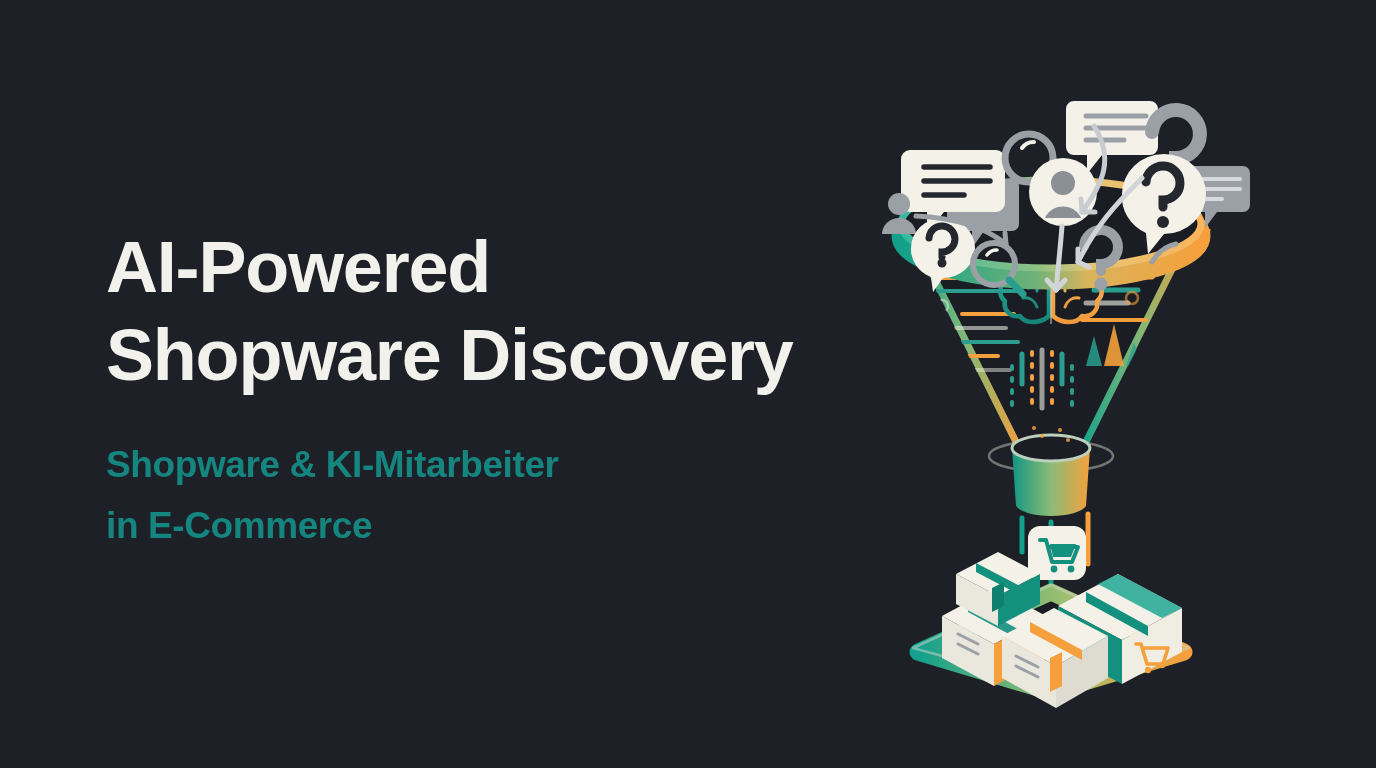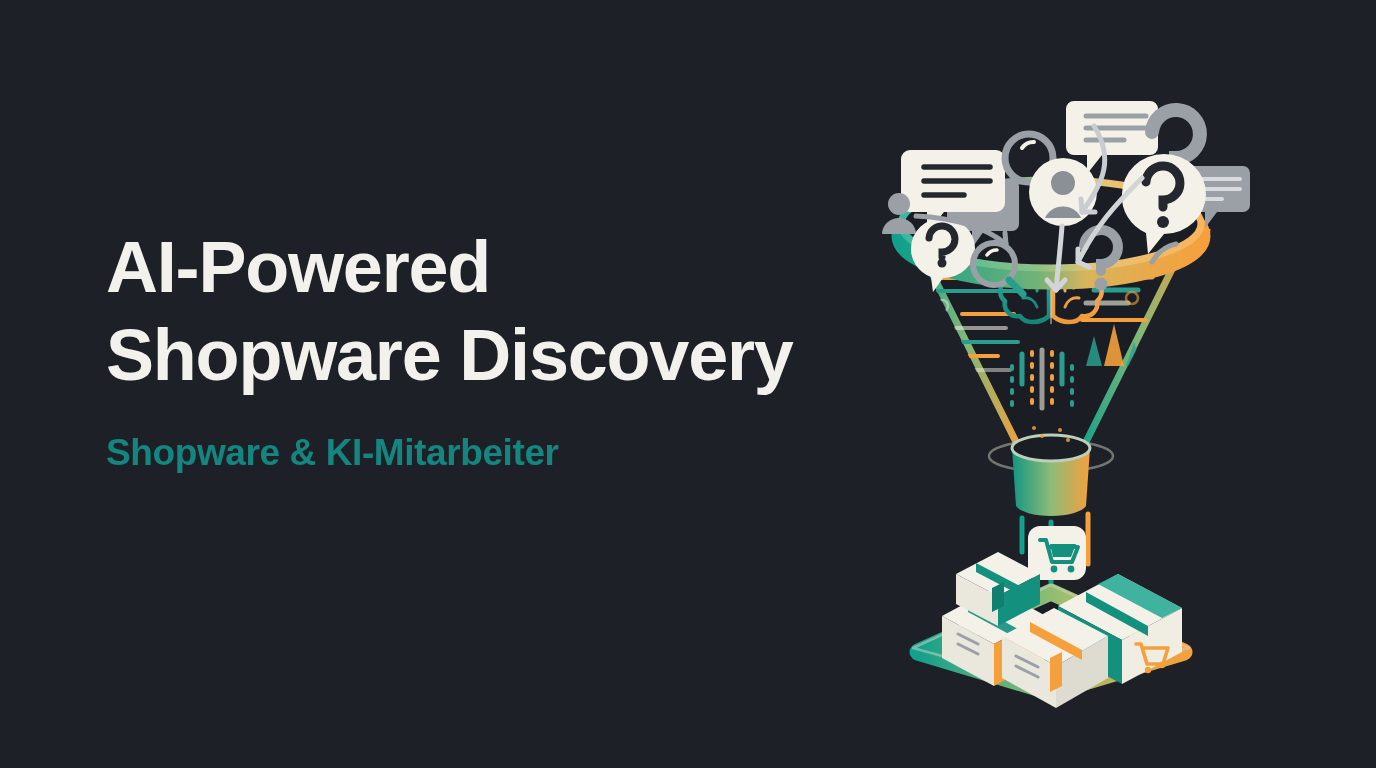--- a/index.html
+++ b/index.html
@@ -20,38 +20,39 @@
     color:#f3f1ec;letter-spacing:-1.2px;margin:0;
     font-family:"Liberation Sans",sans-serif;
   }
   .title-line{display:block;white-space:nowrap;}
   .subtitle{
     margin:0;padding-top:28px;
     font-size:37px;line-height:1.33;font-weight:bold;
     color:#15857f;letter-spacing:-0.4px;
     font-family:"Liberation Sans",sans-serif;
   }
-  .subtitle-line{display:block;white-space:nowrap;}
+  .subtitle-line{display:block;white-space:nowrap;margin-top:12px;}
 
   
   .art{position:absolute;left:846px;top:36px;width:410px;height:680px;}
   .art svg{display:block;width:100%;height:100%;}
 </style>
 </head>
 <body>
 
 <div class="slide">
 
   <div class="text-block">
     <h1 class="title">
       <span class="title-line">AI-Powered</span>
       <span class="title-line">Shopware Discovery</span>
     </h1>
     <p class="subtitle">
       <span class="subtitle-line">Shopware &amp; KI-Mitarbeiter</span>
+      <span class="subtitle-line">in E-Commerce</span>
     </p>
   </div>
 
   <div class="art">
     <svg viewBox="0 0 410 680" xmlns="http://www.w3.org/2000/svg">
       <defs>
         <linearGradient id="rimG" x1="0" y1="0" x2="1" y2="0">
           <stop offset="0%" stop-color="#12a08a"></stop>
           <stop offset="45%" stop-color="#6fb278"></stop>
           <stop offset="62%" stop-color="#d9b45c"></stop>

